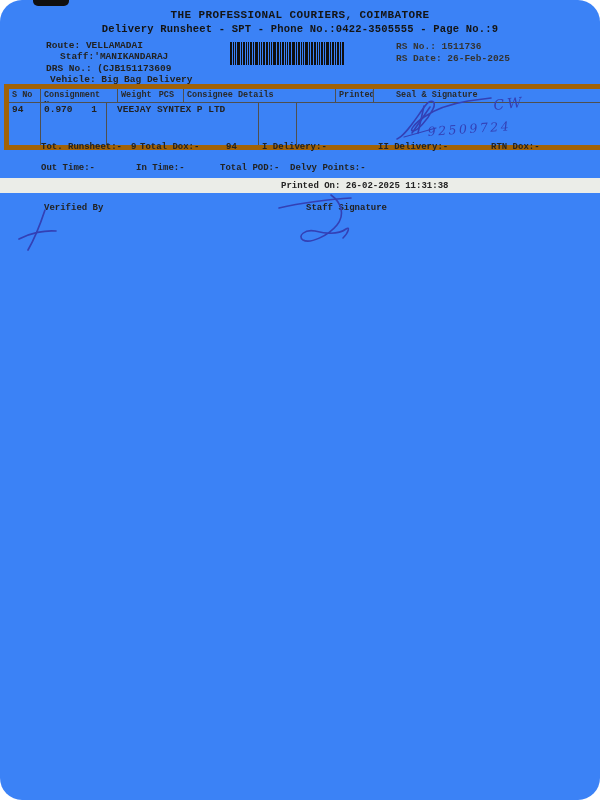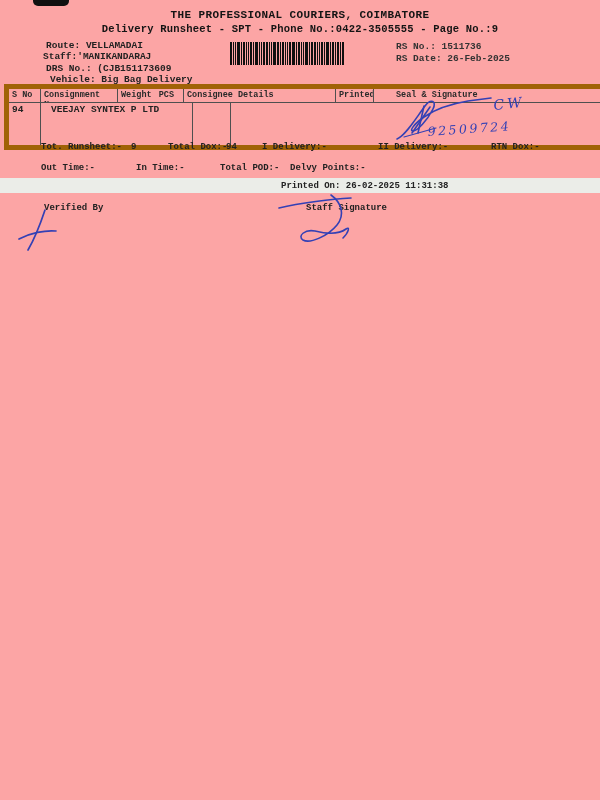--- a/index.html
+++ b/index.html
@@ -1,22 +1,23 @@
 <!DOCTYPE html>
 <html><head>
 <meta charset="utf-8">
 <style>
   html,body{margin:0;padding:0;background:#ffffff;}
   .page{
     position:relative;
     width:600px;height:800px;
-    background:#fca5a5;
+    background:#3b82f6;
     font-family:"Liberation Mono","DejaVu Sans Mono",monospace;
     color:#1c1c1c;
     overflow:hidden;
+    border-radius:22px;
   }
   .abs{position:absolute;white-space:pre;padding-left:36px;}
   .scan-mark-top{
     position:absolute;left:33px;top:0;width:36px;height:6px;
     background:#101010;border-radius:0 0 5px 5px;
   }
   .company{
     position:absolute;top:9px;left:0;width:100%;text-align:center;
     font-size:11px;font-weight:bold;letter-spacing:0.4px;color:#141414;
   }
@@ -61,21 +62,21 @@
 <body>
 
 <div class="page">
 
   <div class="scan-mark-top"></div>
 
   <div class="company">THE PROFESSIONAL COURIERS, COIMBATORE</div>
   <div class="subtitle">Delivery Runsheet - SPT - Phone No.:0422-3505555 - Page No.:9</div>
 
   <div class="abs info" style="left:10px;top:40px;">Route: VELLAMADAI</div>
-  <div class="abs info" style="left:7px;top:51px;text-align:center;">Staff:'MANIKANDARAJ</div>
+  <div class="abs info" style="left:24px;top:51px;text-align:center;">Staff:'MANIKANDARAJ</div>
   <div class="abs info" style="left:10px;top:63px;">DRS No.: (CJB151173609</div>
   <div class="abs info" style="left:14px;top:74px;">Vehicle: Big Bag Delivery</div>
 
   <div class="barcode-wrap">
     <svg width="114" height="23" viewBox="0 0 114 23">
       <g fill="#101010">
         <rect x="0" y="0" width="2" height="23"></rect>
           <rect x="3" y="0" width="1" height="23"></rect>
         <rect x="5" y="0" width="1" height="23"></rect>
           <rect x="7" y="0" width="3" height="23"></rect>
@@ -133,29 +134,33 @@
       <div class="cell c-wp">
         <span>Weight</span>
         <span>PCS</span>
       </div>
       <div class="cell c-cgn">Consignee Details</div>
       <div class="cell c-rem">Printed</div>
       <div class="cell c-seal seal-head">Seal &amp; Signature</div>
     </div>
     <div class="trow">
       <div class="cell c-sno">94</div>
+      <div class="cell c-wp">
+        <span>0.970</span>
+        <span>1</span>
+      </div>
       <div class="cell c-cgn cgn-pad">VEEJAY SYNTEX P LTD</div>
       <div class="cell c-rem"></div>
       <div class="cell c-seal"></div>
     </div>
   </div>
 
   <div class="abs totals" style="left:5px;top:142px;">Tot. Runsheet:-</div>
   <div class="abs totals" style="left:95px;top:142px;">9</div>
-  <div class="abs totals" style="left:132px;top:142px;">Total Dox:-</div>
+  <div class="abs totals" style="left:104px;top:142px;">Total Dox:-</div>
   <div class="abs totals" style="left:190px;top:142px;">94</div>
   <div class="abs totals" style="left:226px;top:142px;">I Delivery:-</div>
   <div class="abs totals" style="left:342px;top:142px;">II Delivery:-</div>
   <div class="abs totals" style="left:455px;top:142px;">RTN Dox:-</div>
 
   <div class="abs totals" style="left:5px;top:163px;">Out Time:-</div>
   <div class="abs totals" style="left:100px;top:163px;">In Time:-</div>
   <div class="abs totals" style="left:184px;top:163px;">Total POD:-</div>
   <div class="abs totals" style="left:254px;top:163px;">Delvy Points:-</div>
 

